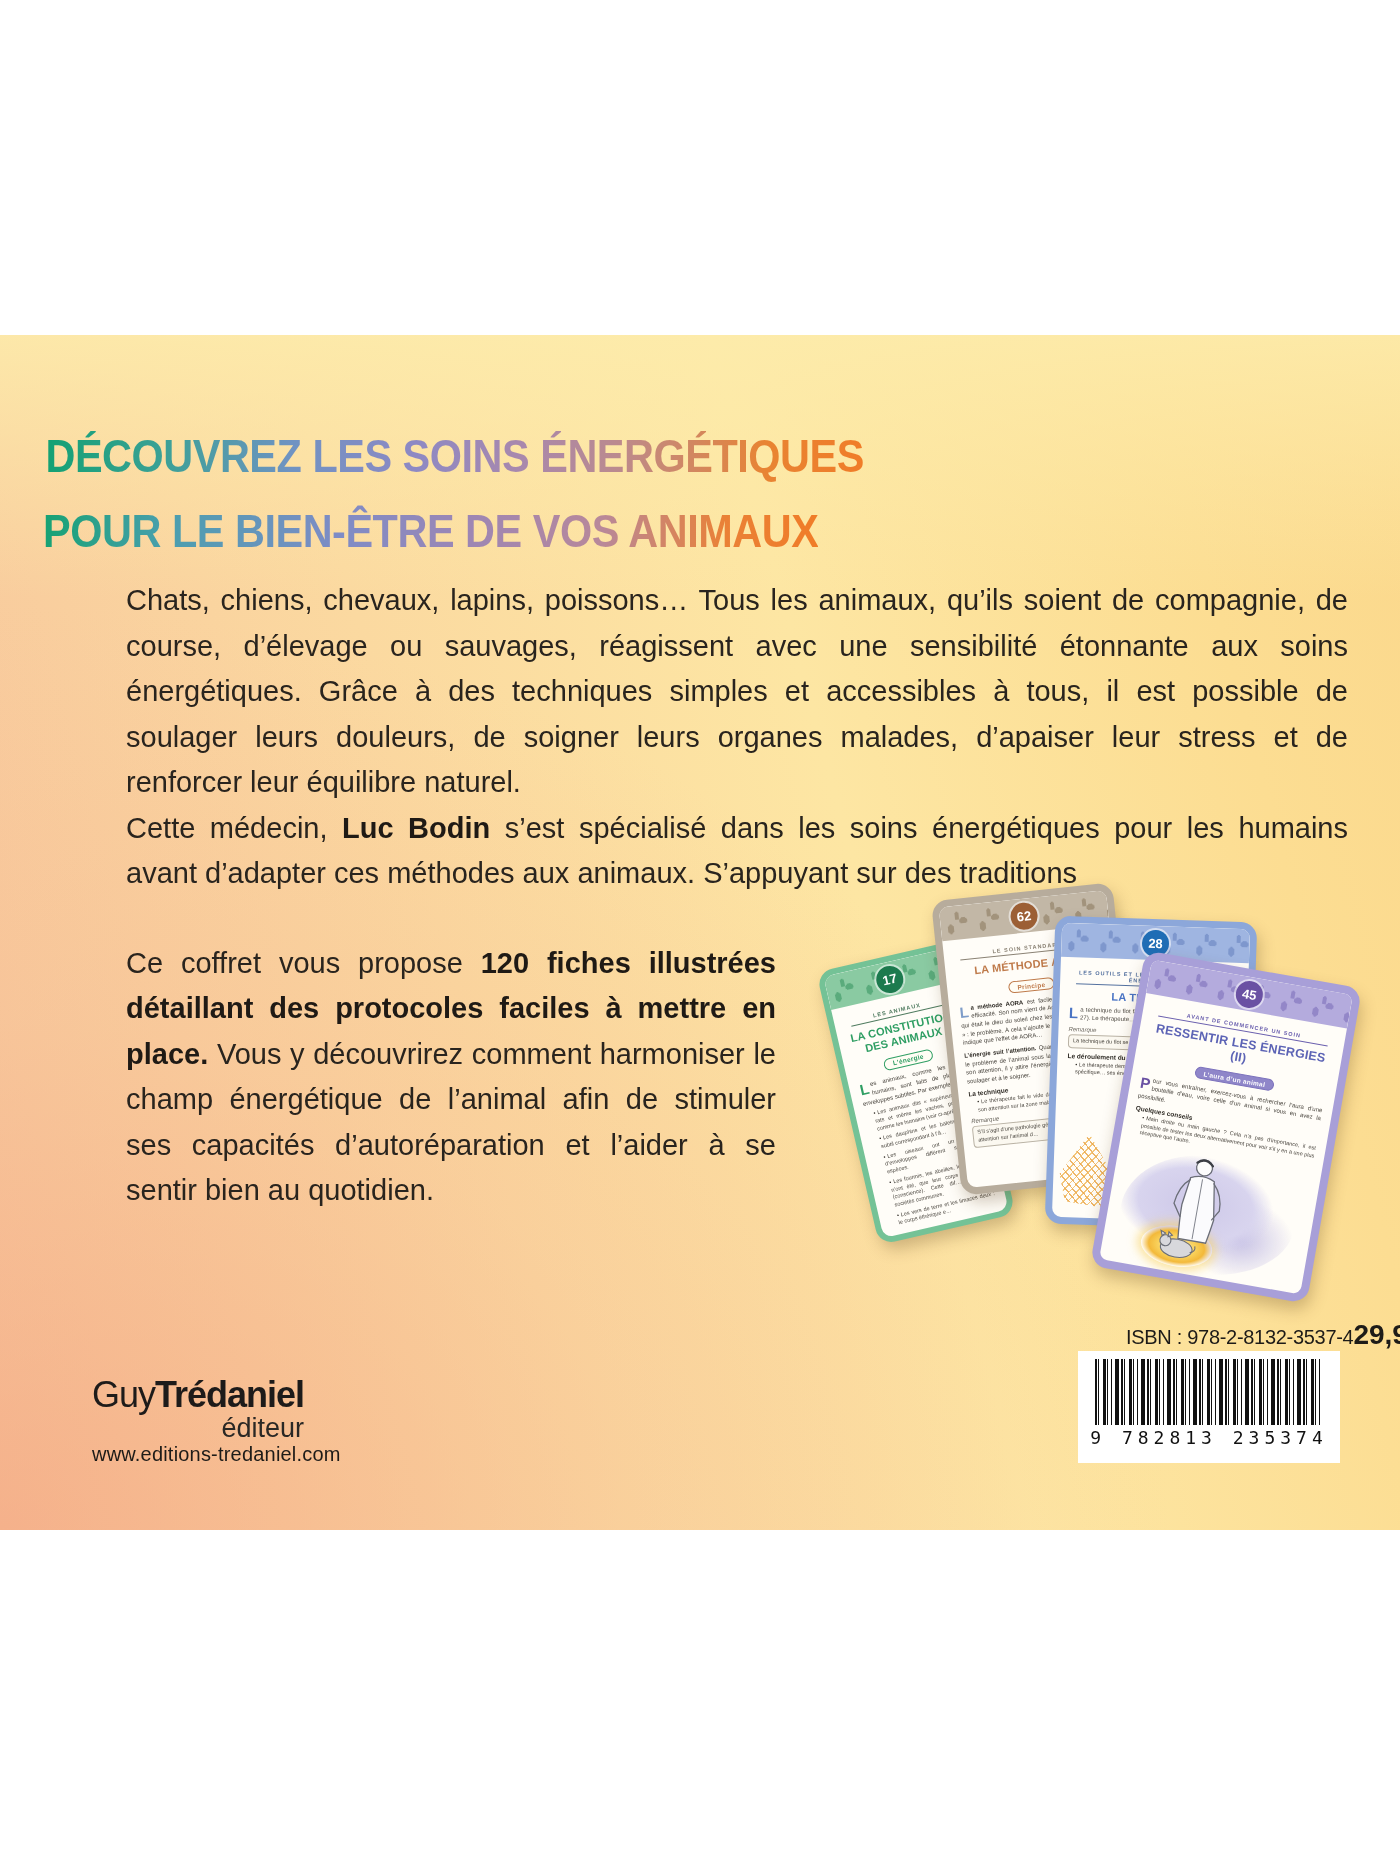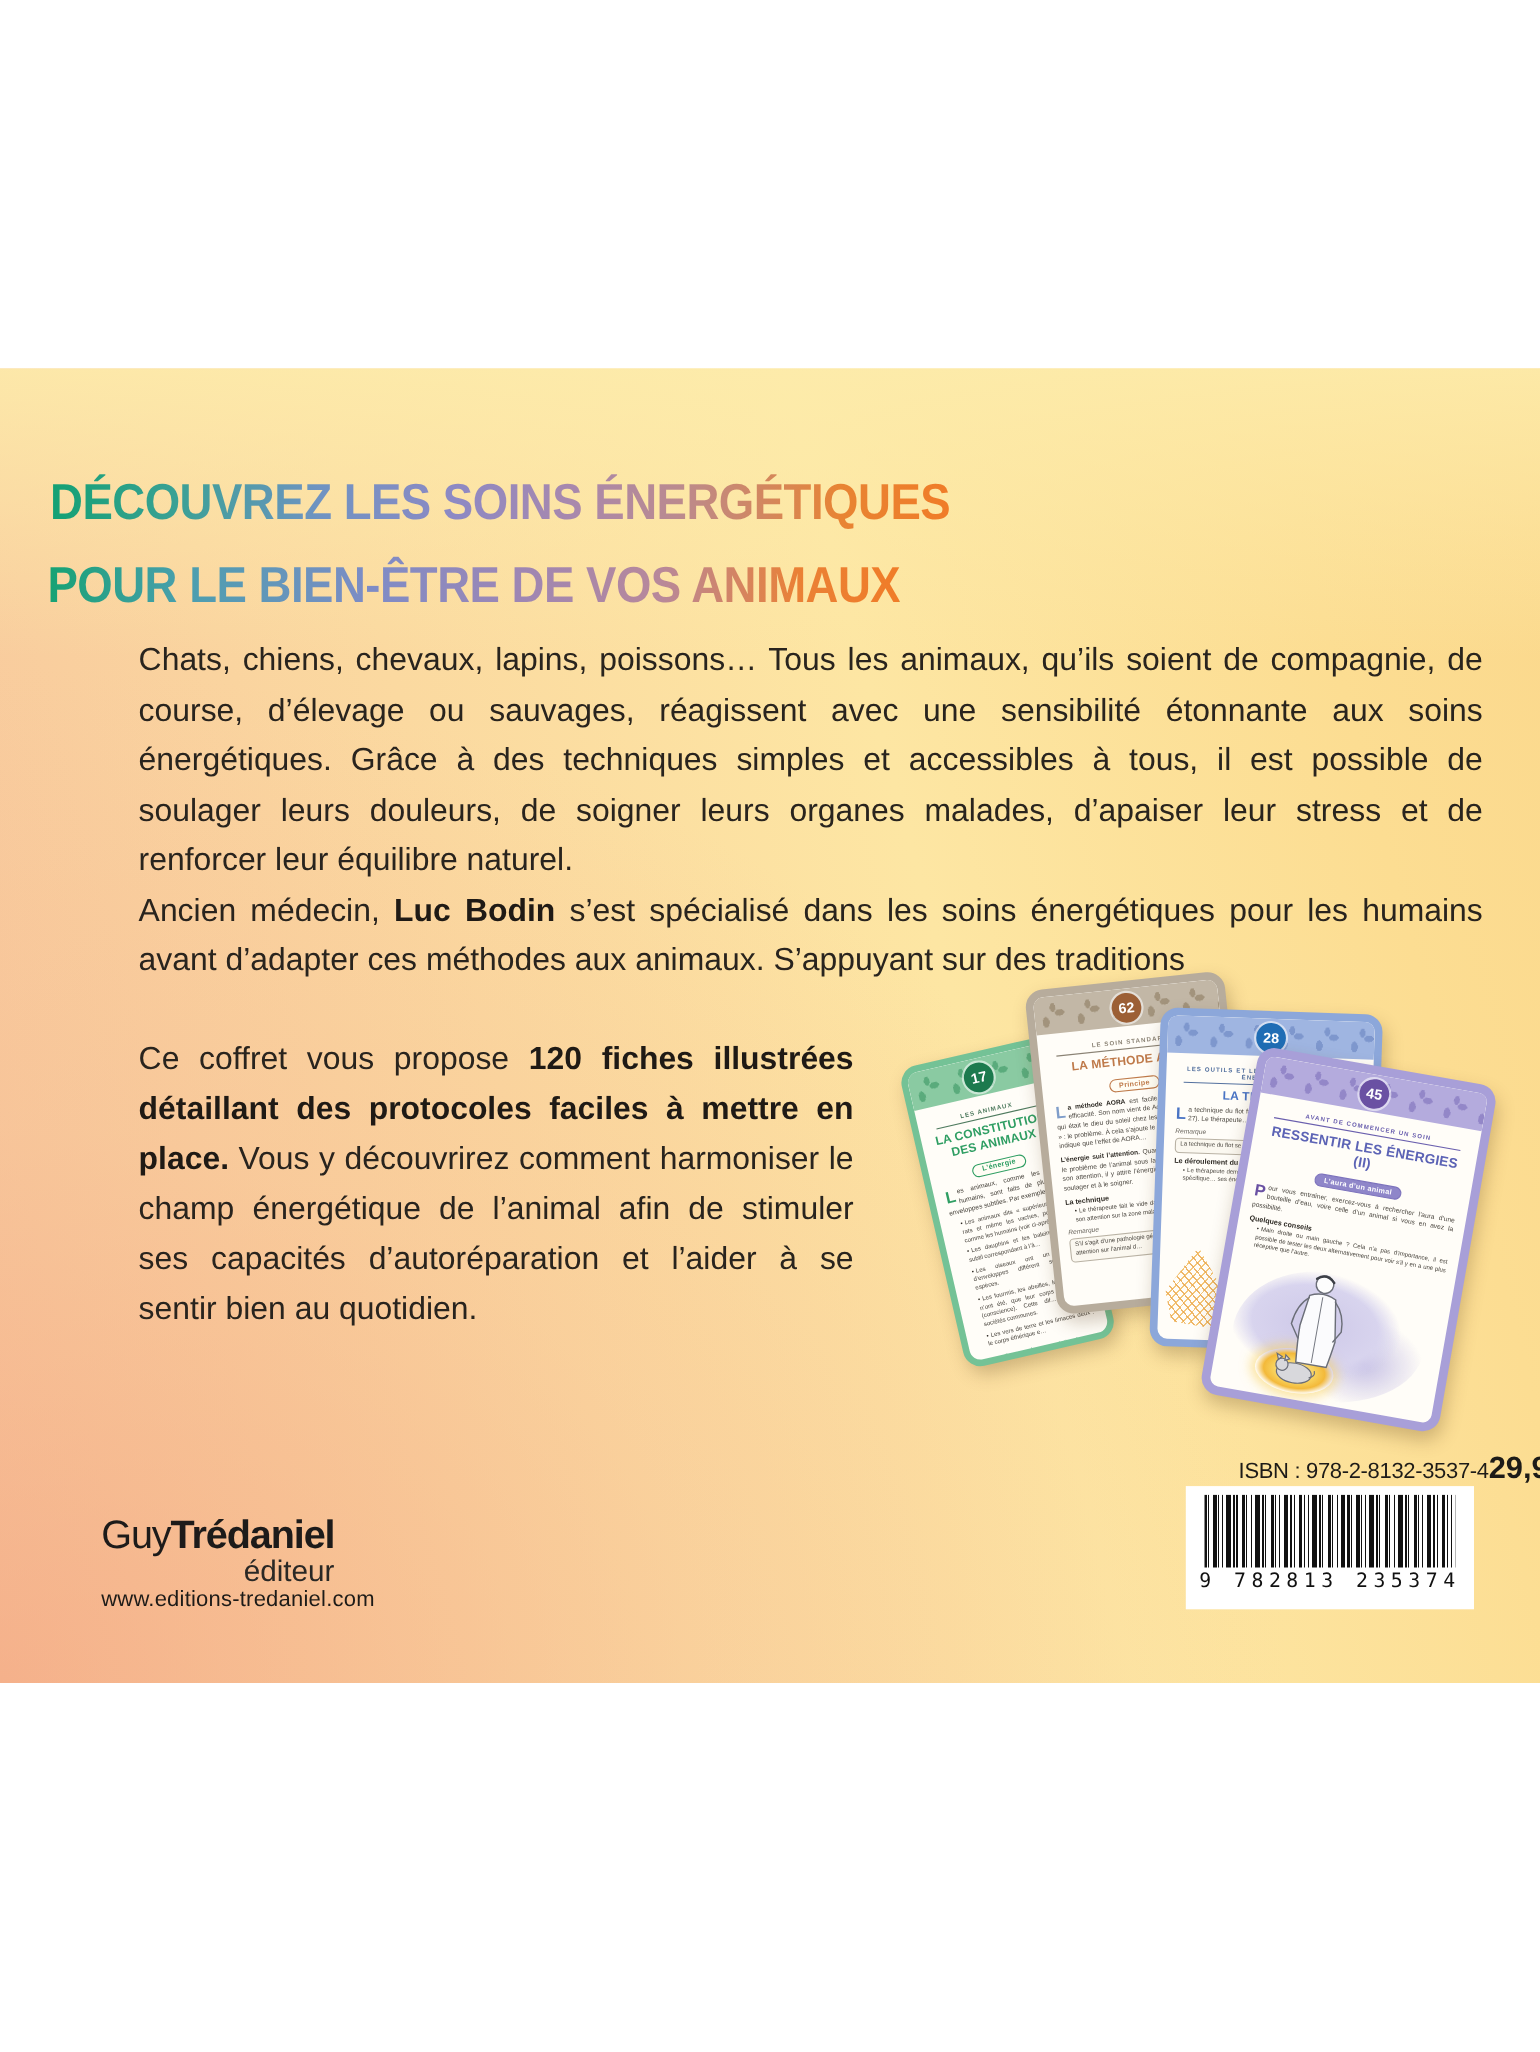--- a/index.html
+++ b/index.html
@@ -160,21 +160,21 @@
 
 <div class="cover">
 
   <div class="title">
     <span class="ln g1">DÉCOUVREZ LES SOINS ÉNERGÉTIQUES</span><br>
     <span class="ln g2">POUR LE BIEN-ÊTRE DE VOS ANIMAUX</span>
   </div>
 
   <div class="copy">
     <p>Chats, chiens, chevaux, lapins, poissons… Tous les animaux, qu’ils soient de compagnie, de course, d’élevage ou sauvages, réagissent avec une sensibilité étonnante aux soins énergétiques. Grâce à des techniques simples et accessibles à tous, il est possible de soulager leurs douleurs, de soigner leurs organes malades, d’apaiser leur stress et de renforcer leur équilibre naturel.</p>
-    <p><span>Ancien médecin, </span><span class="b">Luc Bodin</span><span> s’est spécialisé dans les soins énergétiques pour les humains avant d’adapter ces méthodes aux animaux. S’appuyant sur des traditions</span></p>
+    <p><span>Cette médecin, </span><span class="b">Luc Bodin</span><span> s’est spécialisé dans les soins énergétiques pour les humains avant d’adapter ces méthodes aux animaux. S’appuyant sur des traditions</span></p>
     <p class="narrow2"><span>Ce coffret vous propose </span><span class="b">120 fiches illustrées détaillant des protocoles faciles à mettre en place.</span><span> Vous y découvrirez comment harmoniser le champ énergétique de l’animal afin de stimuler ses capacités d’autoréparation et l’aider à se sentir bien au quotidien.</span></p>
   </div>
 
   <div class="cards">
 
     <div class="card c1">
       <div class="band">
         <div class="badge">17</div>
       </div>
       <div class="cbody">

